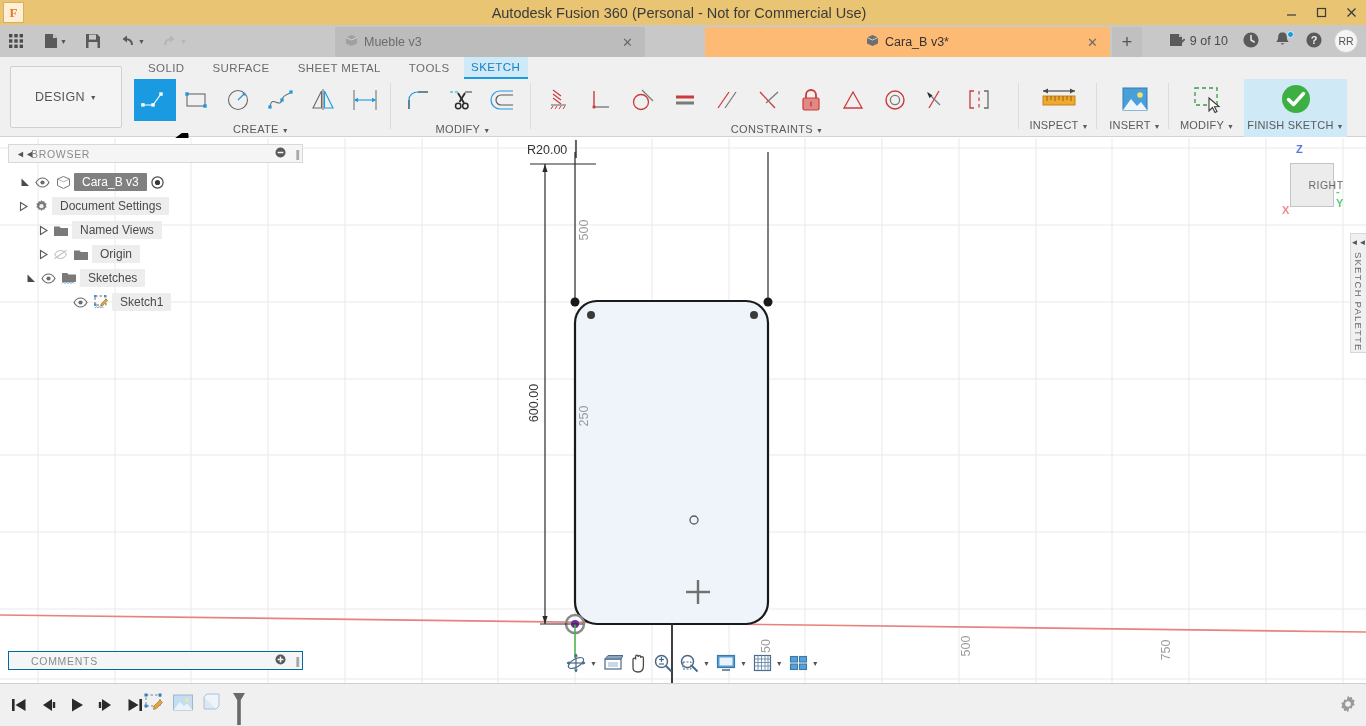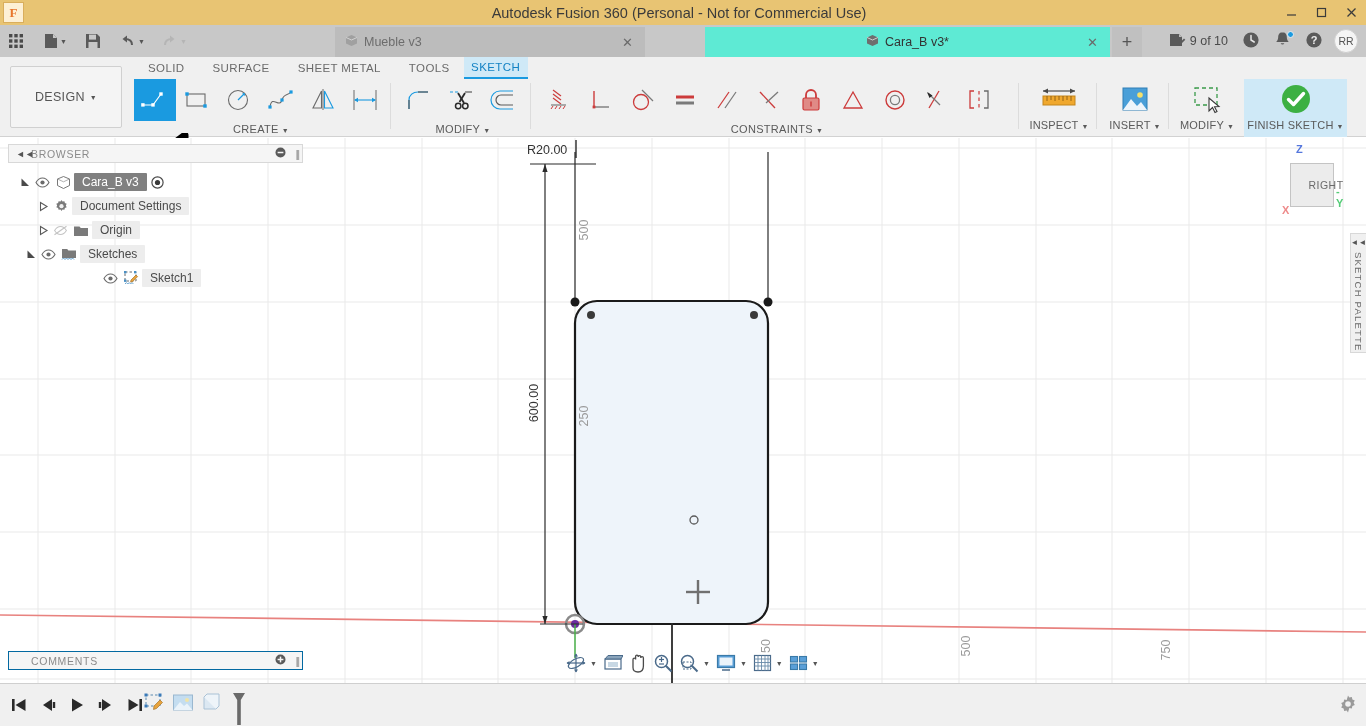--- a/index.html
+++ b/index.html
@@ -39,21 +39,21 @@
     background:#c8c8c8;
   }
   .qat { position:absolute; left:0; top:0; height:32px; display:flex; align-items:center; }
   .qat-btn { height:32px; display:flex; align-items:center; justify-content:center; padding:0 6px; }
   .qat-caret { font-size:7px; color:#555; margin-left:2px; }
   .doc-tab {
     position:absolute; top:2px; height:30px; display:flex; align-items:center;
     font-size:12.5px; padding:0 10px;
   }
   .doc-tab.inactive { background:#bcbcbc; color:#6c6c6c; }
-  .doc-tab.active { background:#5eead4; color:#333; }
+  .doc-tab.active { background:#fdba74; color:#333; }
   .doc-tab .cube { margin-right:6px; }
   .tab-close { position:absolute; font-size:13px; color:#6a6a6a; }
   .newtab {
     position:absolute; width:30px; height:30px; top:2px; left:1112px;
     background:#c0c0c0; display:flex; align-items:center; justify-content:center;
     font-size:18px; color:#555; font-weight:300;
   }
   .tabright { position:absolute; right:4px; top:0; height:32px; display:flex; align-items:center; }
   .tr-item { display:flex; align-items:center; padding:0 7px; height:32px; color:#4a4a4a; font-size:12.5px; }
   .avatar {
@@ -702,35 +702,48 @@
       </span>
       <span class="tlabel" style="min-width:72px; text-align:center;">Cara_B v3</span>
       <span class="radio">
         <svg width="13" height="13" viewBox="0 0 13 13">
             <circle cx="6.5" cy="6.5" r="5.6" fill="none" stroke="#4a4a4a" stroke-width="1.2"></circle>
             <circle cx="6.5" cy="6.5" r="2.6" fill="#3a3a3a"></circle>
           </svg>
       </span>
     </div>
 
+    <div class="trow" style="padding-left:16px;">
+      <span class="tri">
+        <svg width="11" height="11" viewBox="0 0 11 11">
+            <path d="M2.5 1.5 L9 5.5 L2.5 9.5 z" fill="none" stroke="#5a5a5a" stroke-width="1.1"></path>
+          </svg>
+      </span>
+      <span class="ticon">
+        <svg width="15" height="15" viewBox="0 0 15 15">
+            <path d="M7.5 1 l1 1.6 1.9-.4.5 1.9 1.8.7-.9 1.7.9 1.7-1.8.7-.5 1.9-1.9-.4-1 1.6-1-1.6-1.9.4-.5-1.9-1.8-.7.9-1.7-.9-1.7 1.8-.7.5-1.9 1.9.4z" fill="#7a7a7a"></path>
+            <circle cx="7.5" cy="7.2" r="2.1" fill="#f0f0f0"></circle>
+          </svg>
+      </span>
+      <span class="tlabel">Document Settings</span>
+    </div>
+
     <div class="trow" style="padding-left:36px;">
       <span class="tri">
         <svg width="11" height="11" viewBox="0 0 11 11">
             <path d="M2.5 1.5 L9 5.5 L2.5 9.5 z" fill="none" stroke="#5a5a5a" stroke-width="1.1"></path>
           </svg>
       </span>
       <span class="ticon">
-        <svg width="15" height="15" viewBox="0 0 15 15">
-            <path d="M7.5 1 l1 1.6 1.9-.4.5 1.9 1.8.7-.9 1.7.9 1.7-1.8.7-.5 1.9-1.9-.4-1 1.6-1-1.6-1.9.4-.5-1.9-1.8-.7.9-1.7-.9-1.7 1.8-.7.5-1.9 1.9.4z" fill="#7a7a7a"></path>
-            <circle cx="7.5" cy="7.2" r="2.1" fill="#f0f0f0"></circle>
-          </svg>
-      </span>
-      <span class="tlabel">Document Settings</span>
-    </div>
-
+        <svg width="16" height="13" viewBox="0 0 16 13">
+            <path d="M1 2.5h5.5l1.3 1.6H15V12H1z" fill="#7a7a7a"></path>
+          </svg>
+      </span>
+      <span class="tlabel">Named Views</span>
+    </div>
 
     <div class="trow" style="padding-left:36px;">
       <span class="tri">
         <svg width="11" height="11" viewBox="0 0 11 11">
             <path d="M2.5 1.5 L9 5.5 L2.5 9.5 z" fill="none" stroke="#5a5a5a" stroke-width="1.1"></path>
           </svg>
       </span>
       <span class="eye">
         <svg width="15" height="11" viewBox="0 0 15 11">
             <path d="M7.5 1.5C4 1.5 1.6 5.5 1.6 5.5S4 9.5 7.5 9.5 13.4 5.5 13.4 5.5 11 1.5 7.5 1.5z" fill="none" stroke="#c4c4c4" stroke-width="1.1"></path>
@@ -761,21 +774,21 @@
         <svg width="17" height="15" viewBox="0 0 17 15">
             <path d="M1 2h5.2l1.2 1.5H15V11H1z" fill="#7a7a7a"></path>
             <g stroke="#4a90c4" stroke-width=".9" fill="none">
               <path d="M1 12.5 l1.5-1.5 1.5 1.5 1.5-1.5 1.5 1.5 1.5-1.5 1.5 1.5 1.5-1.5 1.5 1.5"></path>
             </g>
           </svg>
       </span>
       <span class="tlabel">Sketches</span>
     </div>
 
-    <div class="trow" style="padding-left:100px;">
+    <div class="trow" style="padding-left:70px;">
       <span class="eye">
         <svg width="15" height="11" viewBox="0 0 15 11">
             <path d="M7.5 1C3.5 1 1 5.5 1 5.5S3.5 10 7.5 10 14 5.5 14 5.5 11.5 1 7.5 1z" fill="none" stroke="#6a6a6a" stroke-width="1.1"></path>
             <circle cx="7.5" cy="5.5" r="2.1" fill="#6a6a6a"></circle>
           </svg>
       </span>
       <span class="ticon">
         <svg width="17" height="16" viewBox="0 0 17 16">
           <rect x="2" y="2" width="11" height="9" fill="none" stroke="#6a6a6a" stroke-width="1" stroke-dasharray="2.5,2"></rect>
           <rect x="1" y="1" width="2.4" height="2.4" fill="#4a90c4"></rect>

